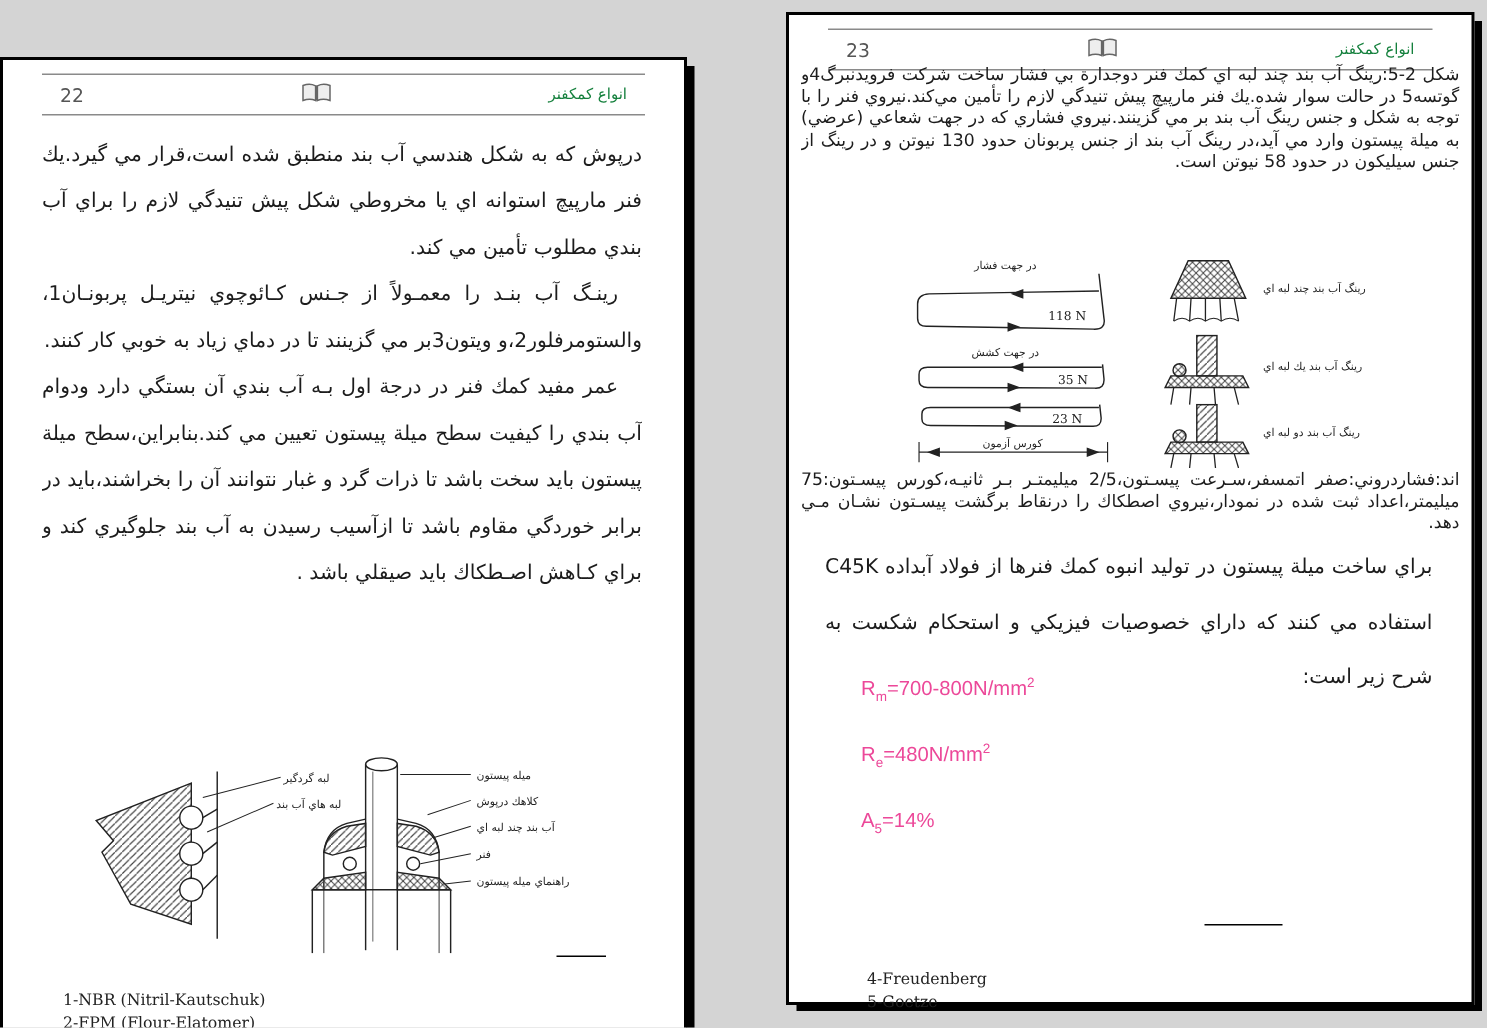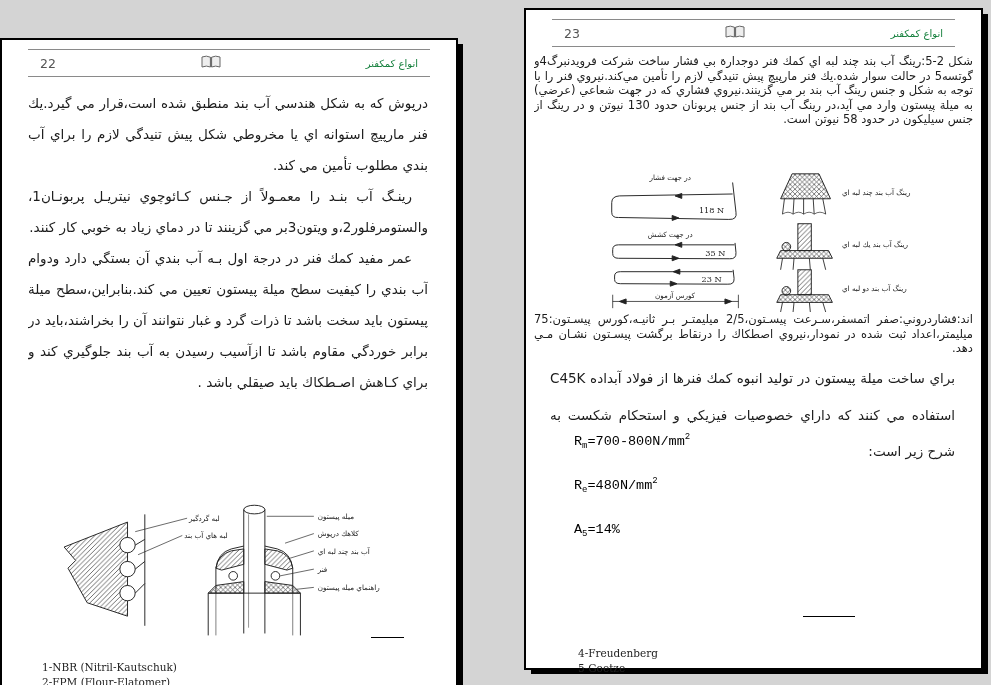--- a/index.html
+++ b/index.html
@@ -44,28 +44,28 @@
     position:absolute;direction:ltr;text-align:left;
     font-family:"DejaVu Serif",serif;font-size:10.5px;line-height:15px;color:#222;
   }
   .lp-footnotes{top:620px;left:40px;}
   .rp-footnotes{top:636px;left:52px;}
 
   .rp-cap{
     position:absolute;left:8px;right:8px;direction:rtl;text-align:justify;
     font-size:11.5px;line-height:14.6px;color:#1c1c1c;
   }
-  .rp-cap5{top:44px;max-height:90px;overflow:hidden;}
+  .rp-cap5{top:32px;max-height:90px;overflow:hidden;}
   .rp-cap6{top:126px;max-height:34px;overflow:hidden;}
   .rp-capc{top:302px;max-height:48px;overflow:hidden;}
   .rp-figure{position:absolute;top:160px;left:70px;width:350px;height:142px;}
   .rp-steel{position:absolute;top:350px;left:24px;right:26px;line-height:36.5px;max-height:112px;overflow:hidden;}
   .rp-formulas{
-    position:absolute;top:422px;left:48px;direction:ltr;text-align:left;
-    font-family:Liberation Mono, monospace;font-size:13.5px;color:#000000;
+    position:absolute;top:440px;left:48px;direction:ltr;text-align:left;
+    font-family:Liberation Sans, sans-serif;font-size:13.5px;color:#ec4899;
   }
   .formula{margin-bottom:24px;height:20px;}
   .formula sub{font-size:9px;}
   .formula sup{font-size:9px;}
 
   svg text{fill:#222;}
   .svg-label{font-size:7.5px;}
   .svg-force{font-size:8.5px;font-family:"DejaVu Serif",serif;}
 </style>
 </head>

